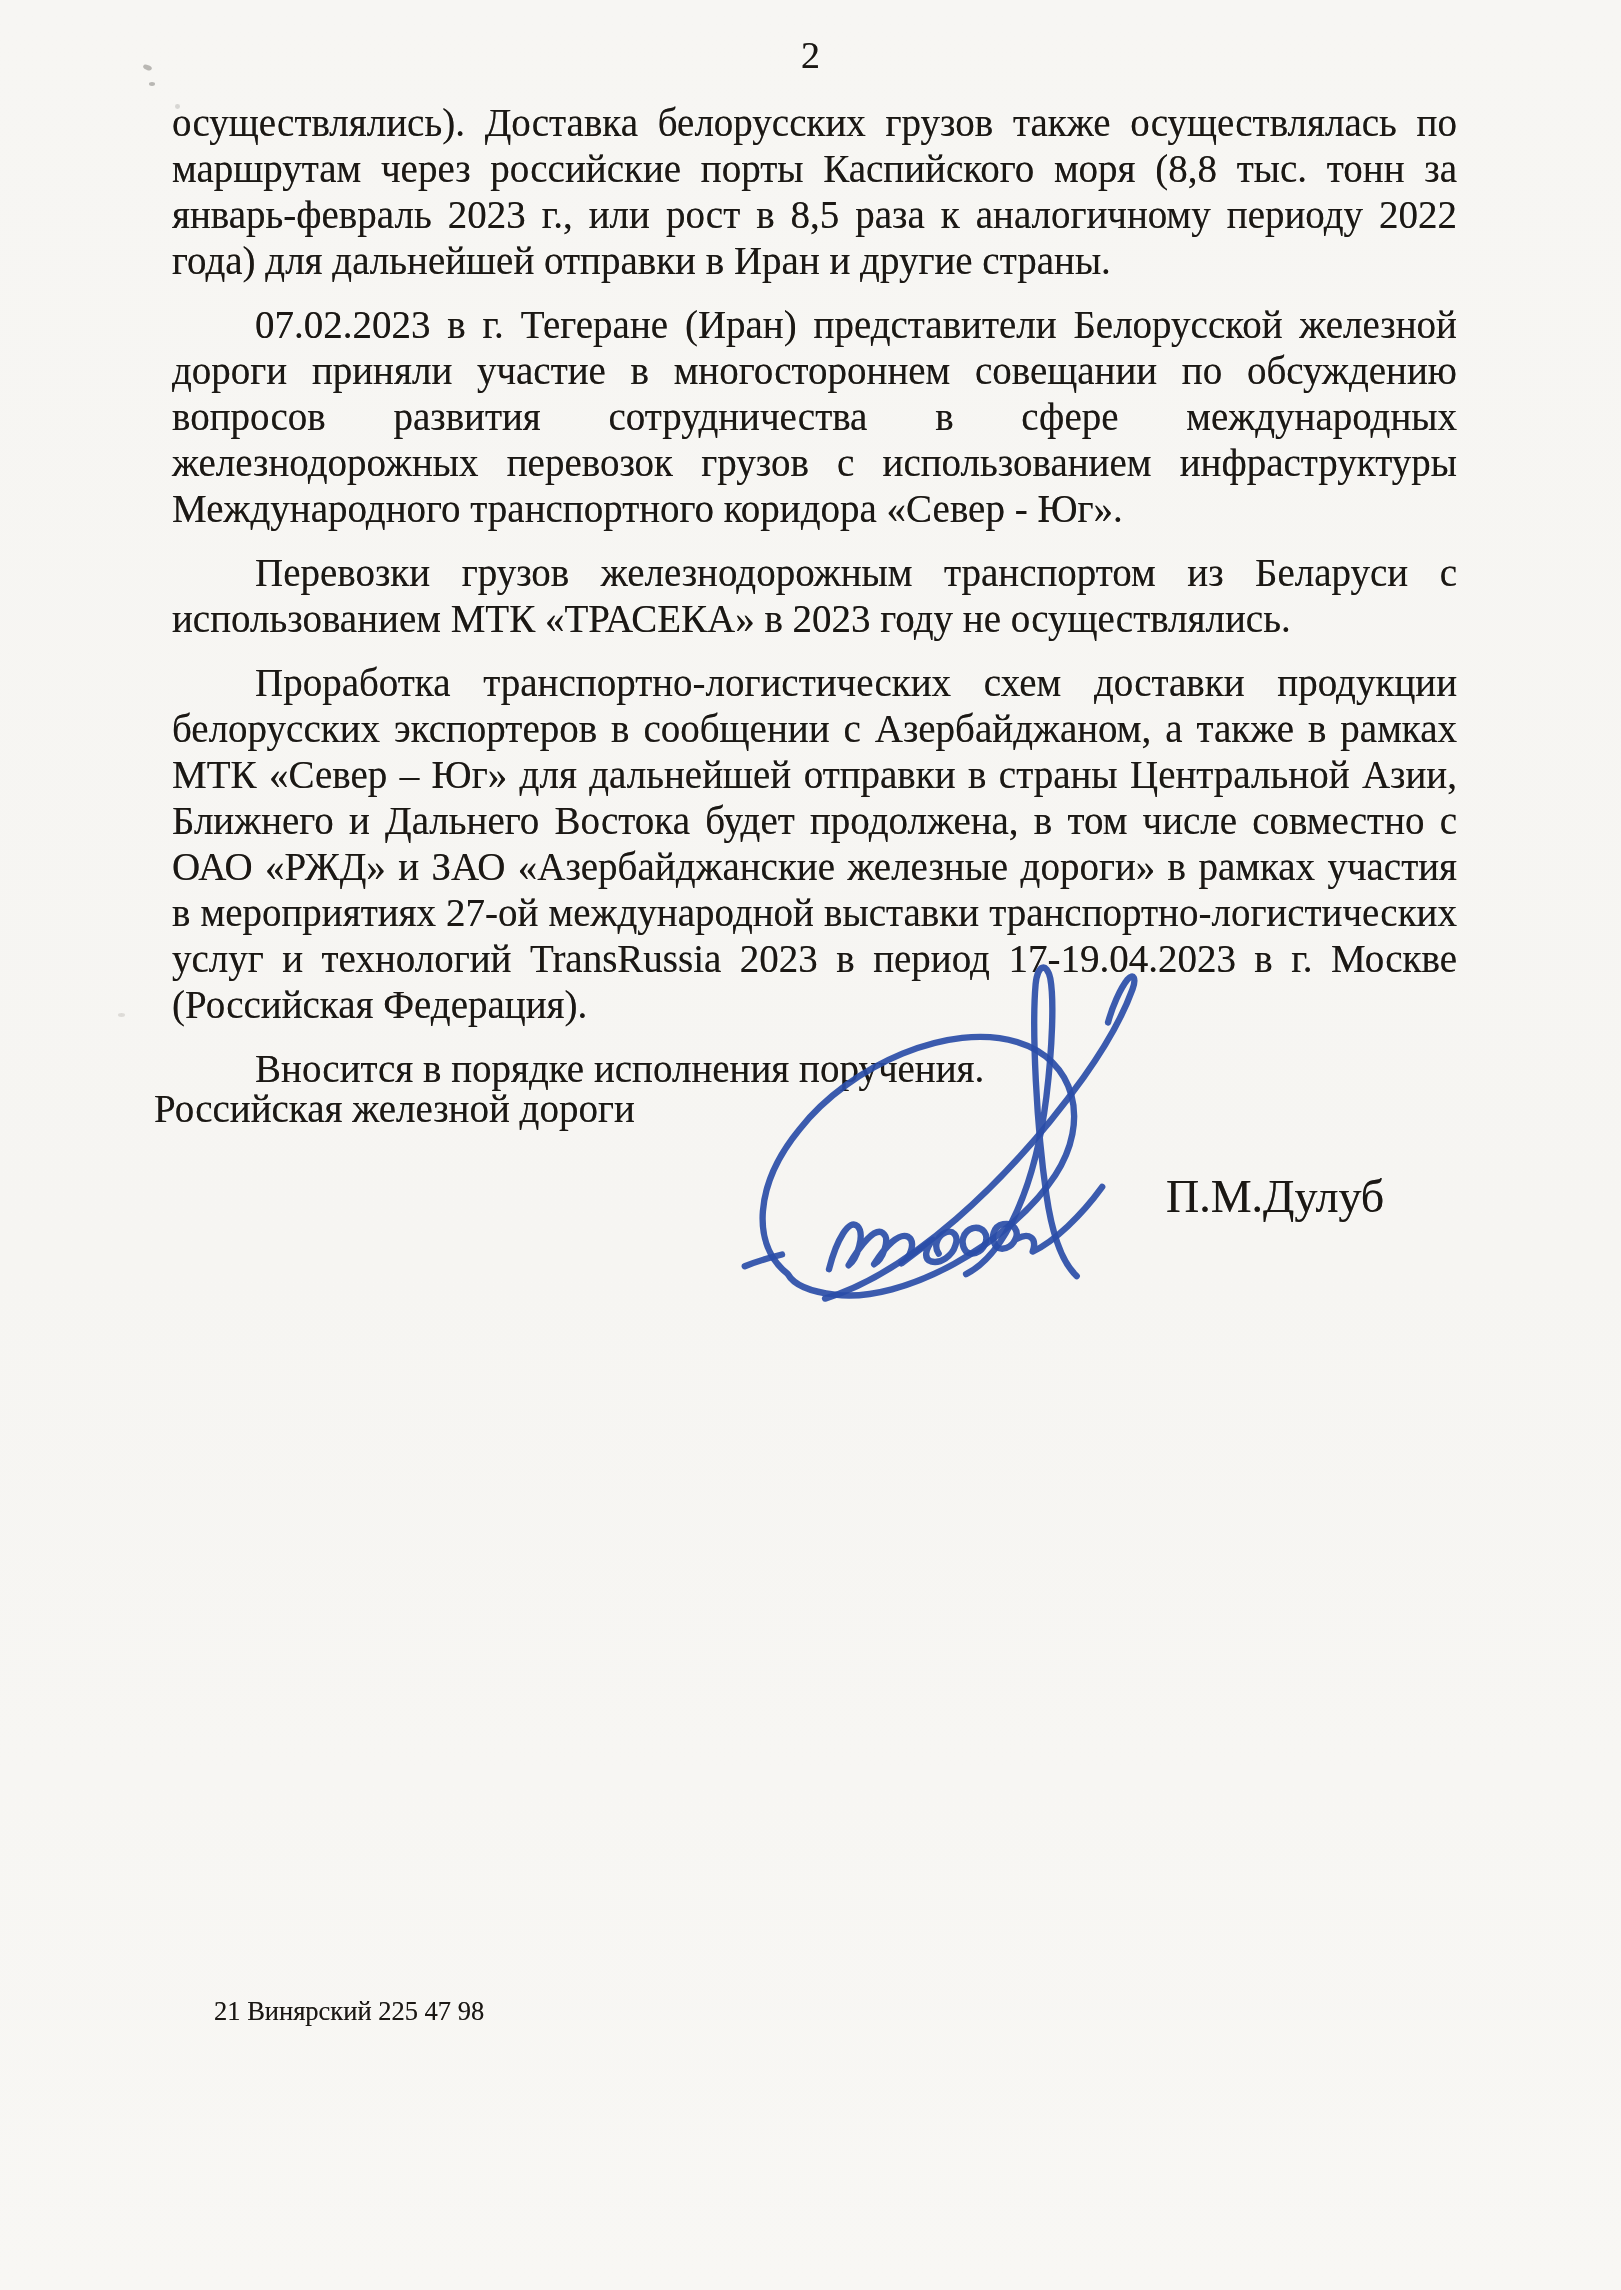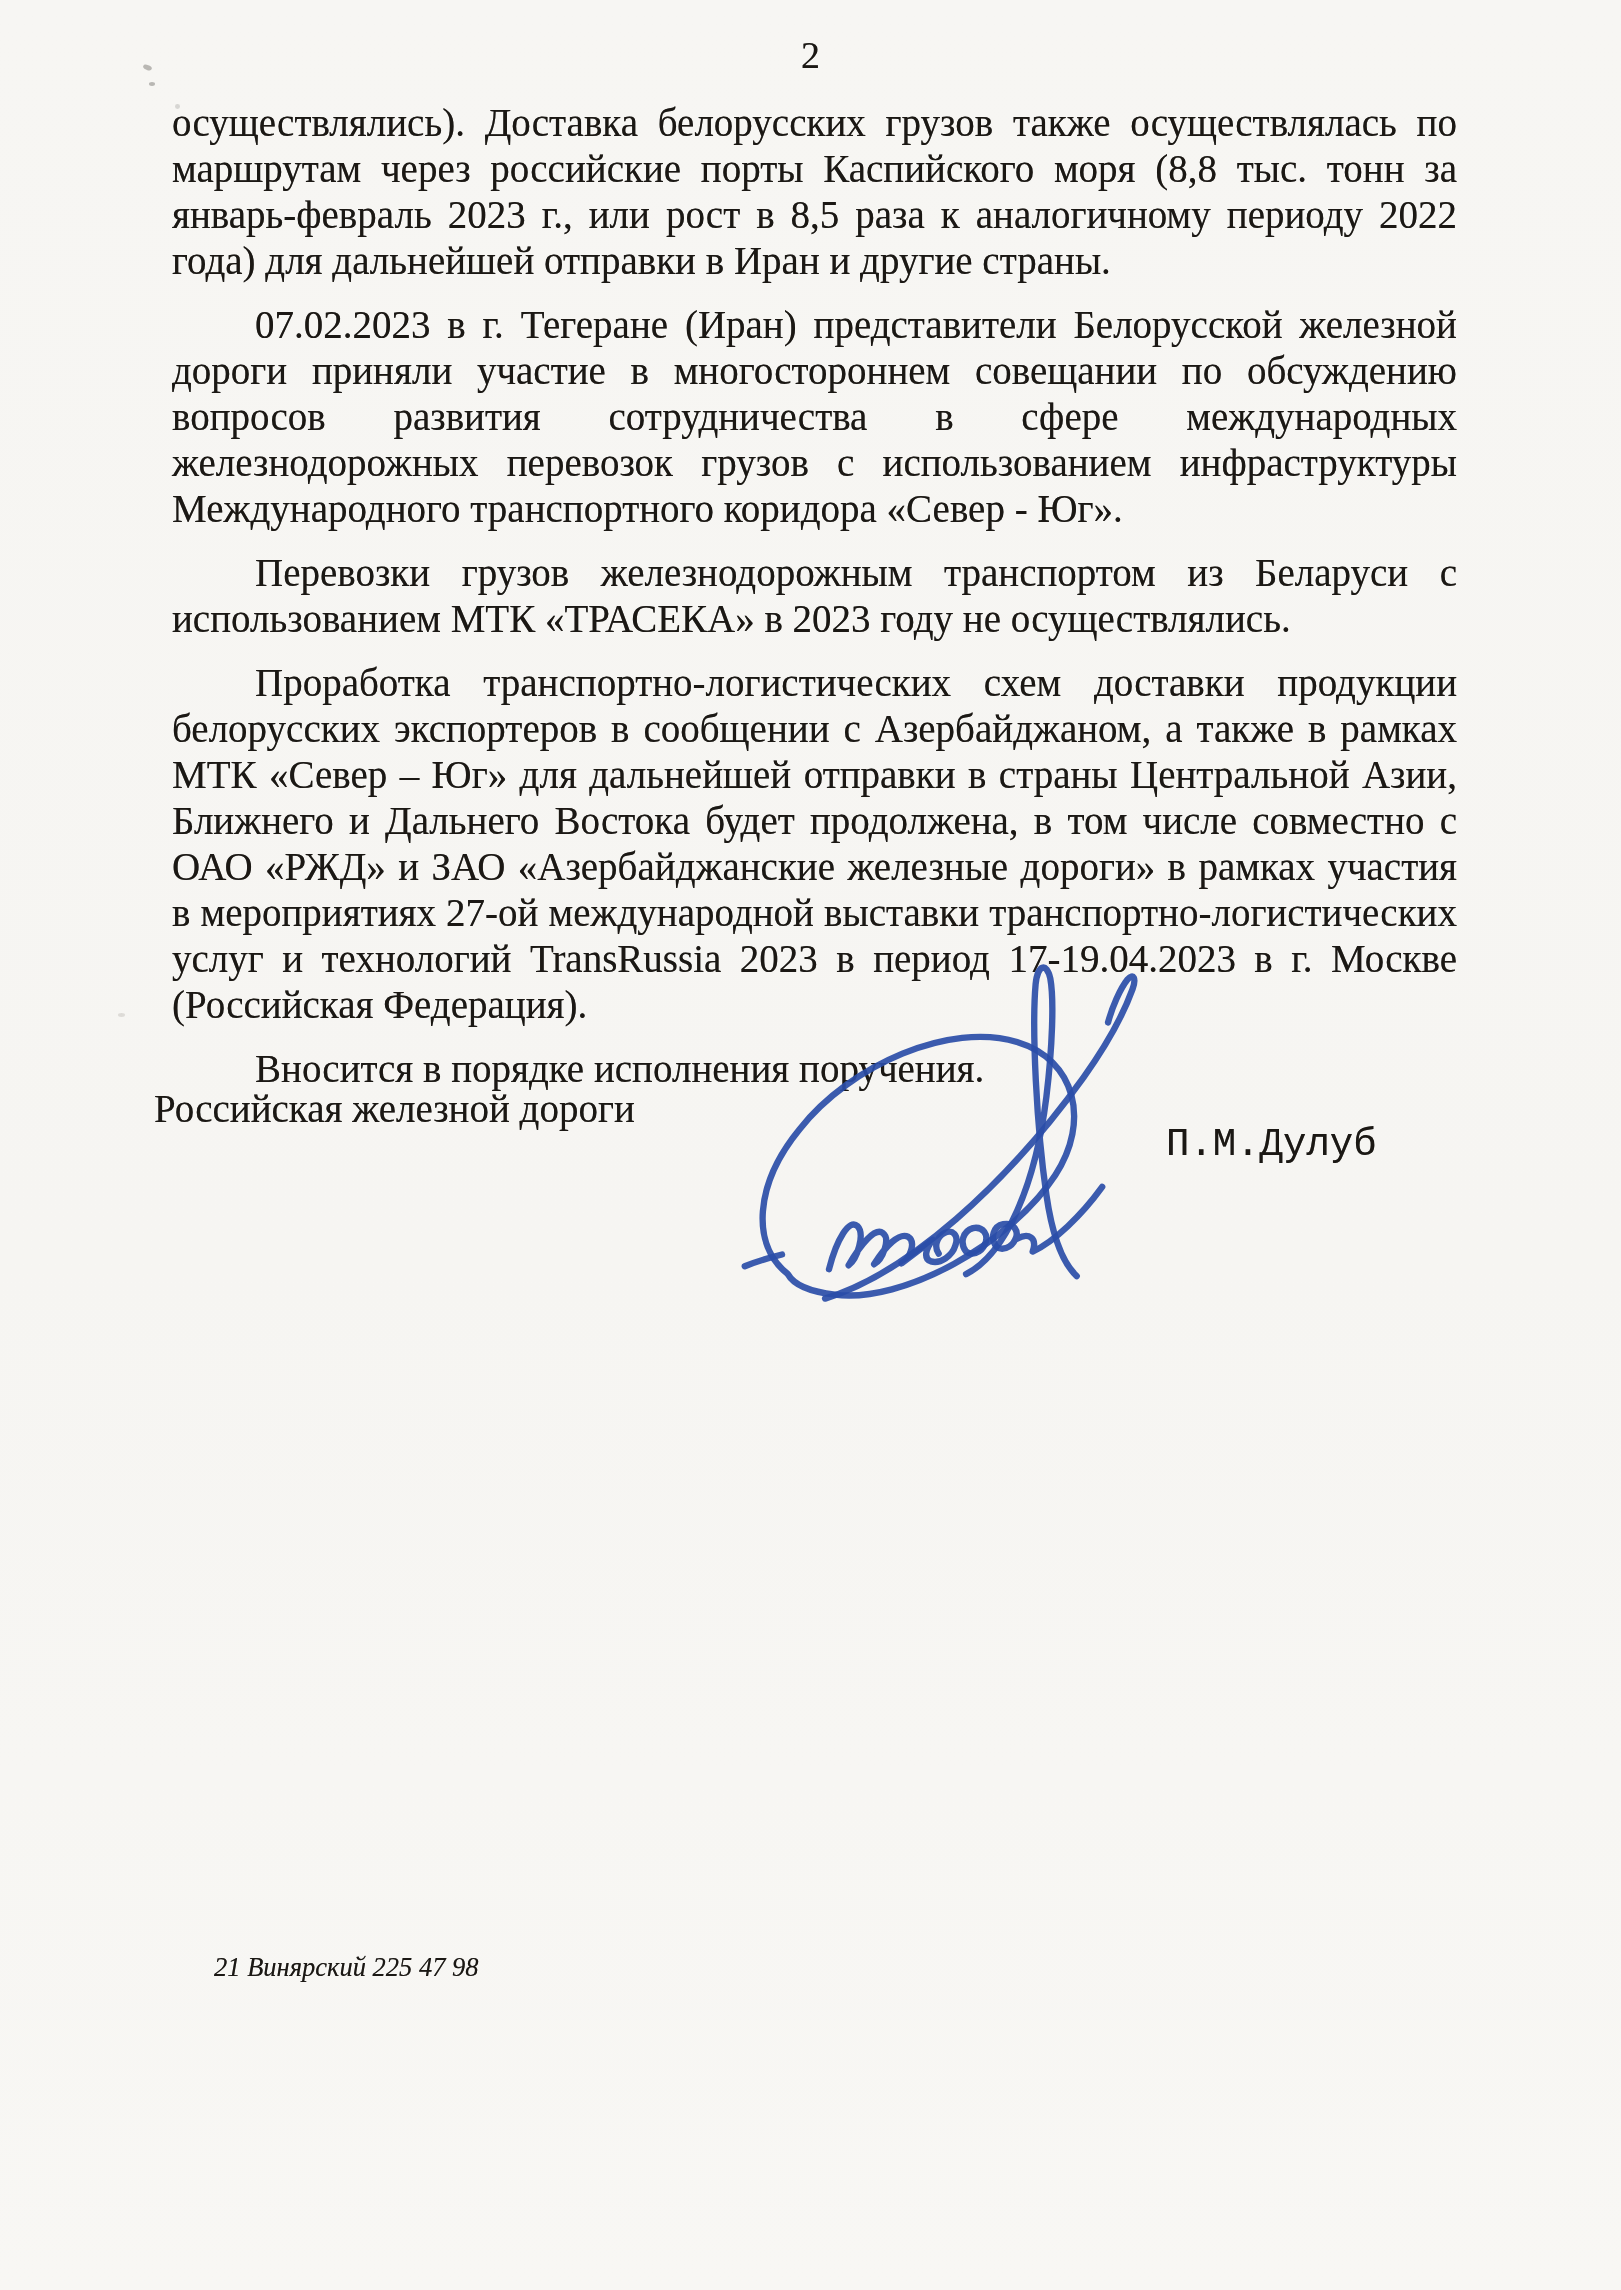--- a/index.html
+++ b/index.html
@@ -42,48 +42,46 @@
     position: absolute;
     left: 154px;
     top: 1086px;
     font-size: 39px;
     line-height: 46px;
     text-shadow: 0 0 0.6px rgba(20,18,16,0.6);
   }
   .sig-name {
     position: absolute;
     left: 1166px;
-    top: 1123px;
-    font-size: 39px;
+    top: 1170px;
+    font-size: 46px;
     text-shadow: 0 0 0.6px rgba(20,18,16,0.6);
-    font-family: Liberation Mono, monospace;
   }
 
   .signature-svg {
     position: absolute;
     left: 731px;
     top: 949px;
     width: 431px;
     height: 377px;
   }
   .signature-svg path {
     fill: none;
     stroke-width: 6.5;
     stroke-linecap: round;
     stroke-linejoin: round;
     opacity: 0.92;
   }
 
   .footer {
     position: absolute;
     left: 214px;
-    top: 1952px;
+    top: 1996px;
     font-size: 26.5px;
     text-shadow: 0 0 0.5px rgba(20,18,16,0.55);
-    font-style: italic;
   }
 
   .speck {
     position: absolute;
     background: rgba(70,66,60,0.35);
     border-radius: 50%;
   }
   .speck-1 { left: 143px; top: 65px;  width: 8.8px;  height: 4.9px; transform: rotate(20deg); }
   .speck-2 { left: 149px; top: 82px;  width: 5.9px;  height: 3.9px; }
   .speck-3 { left: 175px; top: 104px; width: 4.9px;  height: 4.9px; opacity: .5; }

